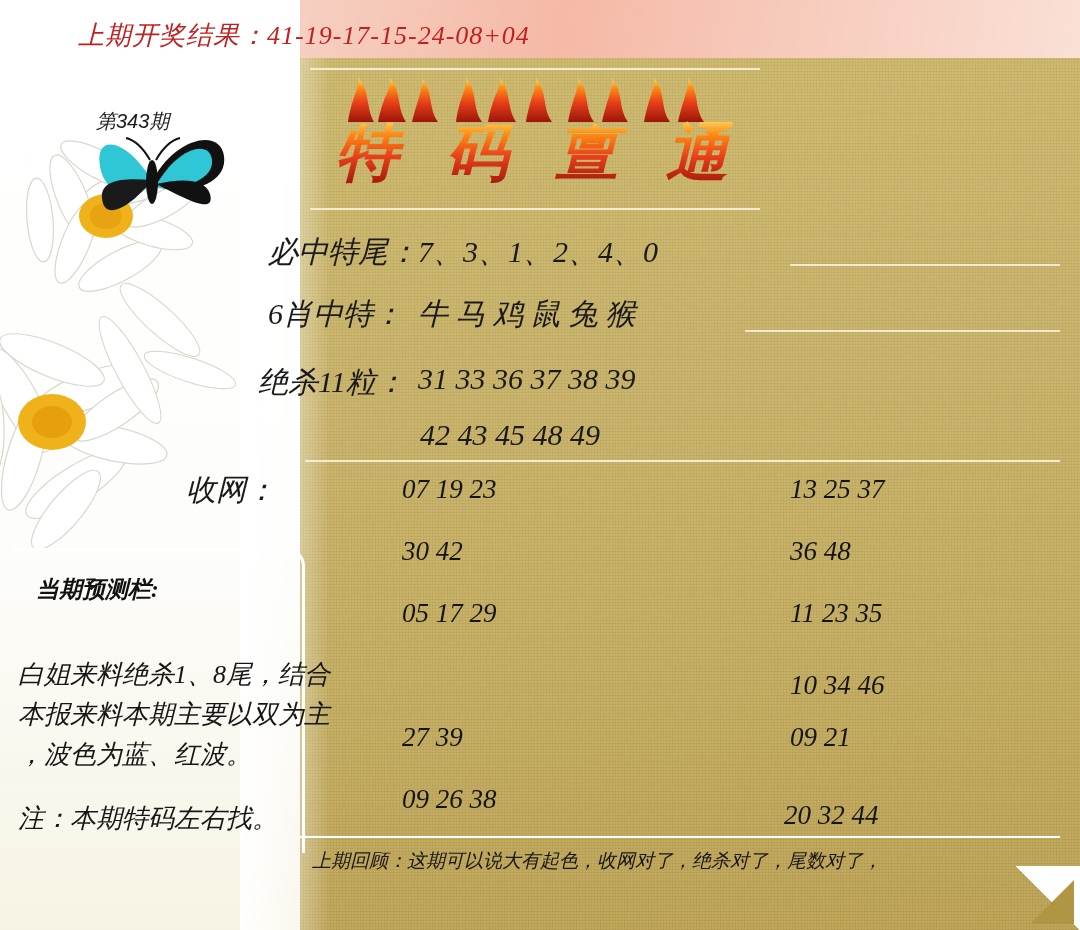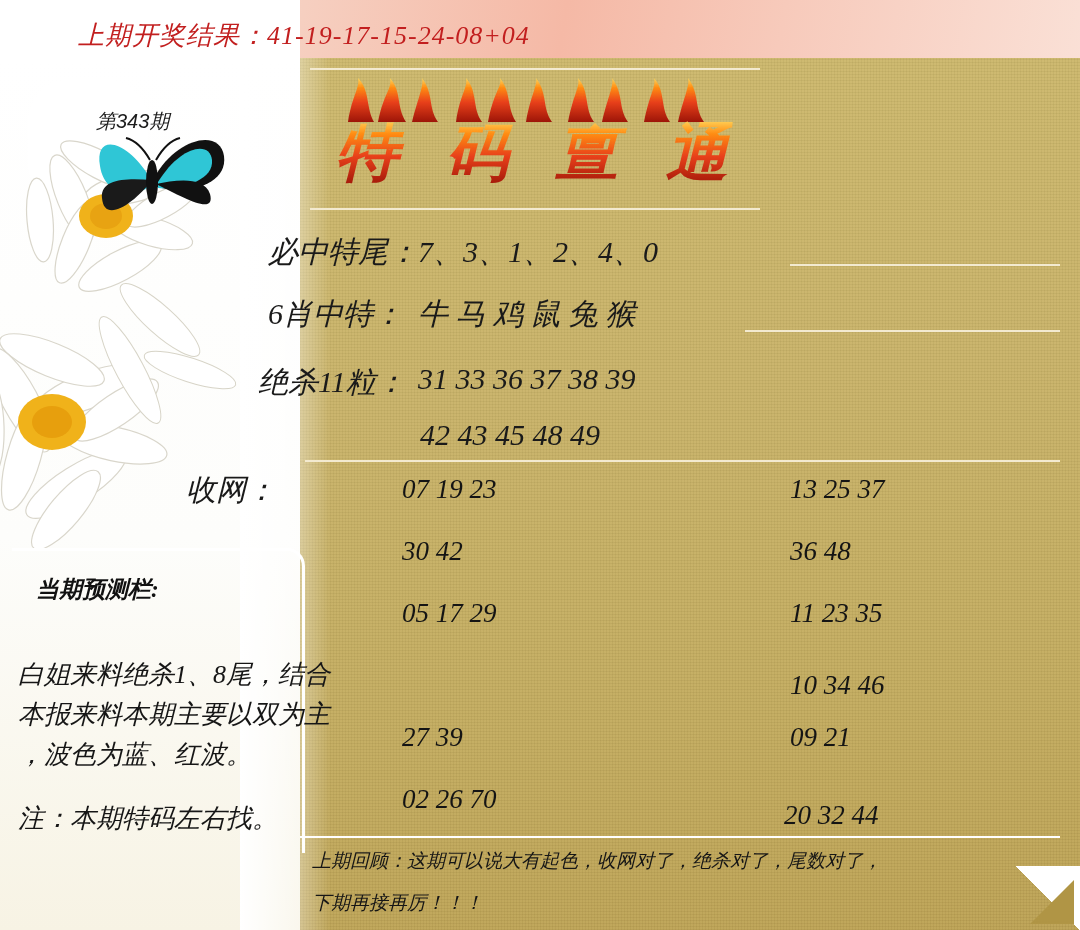--- a/index.html
+++ b/index.html
@@ -307,33 +307,32 @@
   <div class="row-values" style="left:418px; top:362px;">31  33  36  37  38  39</div>
   <div class="row-values" style="left:420px; top:418px;">42  43  45  48  49</div>
 
   <div class="row-label" style="left:186px; top:470px;">收网：</div>
 
   <div class="num-col" style="left:402px; top:474px;">07  19  23</div>
   <div class="num-col" style="left:402px; top:536px;">30  42</div>
   <div class="num-col" style="left:402px; top:598px;">05  17  29</div>
   <div class="num-col" style="left:402px; top:660px;"></div>
   <div class="num-col" style="left:402px; top:722px;">27  39</div>
-  <div class="num-col" style="left:402px; top:784px;">02  26  70</div>
+  <div class="num-col" style="left:402px; top:784px;">09  26  38</div>
 
   <div class="num-col" style="left:790px; top:474px;">13  25  37</div>
   <div class="num-col" style="left:790px; top:536px;">36  48</div>
   <div class="num-col" style="left:790px; top:598px;">11  23  35</div>
   <div class="num-col" style="left:790px; top:660px;margin-top:10px;">10  34  46</div>
   <div class="num-col" style="left:790px; top:722px;">09  21</div>
   <div class="num-col" style="left:784px; top:784px;margin-top:16px;">20  32  44</div>
 
   <div class="pred-box"></div>
   <div class="pred-title">当期预测栏:</div>
   <div class="pred-line" style="top:628px;">白姐来料绝杀1、8尾，结合</div>
   <div class="pred-line" style="top:668px;">本报来料本期主要以双为主</div>
   <div class="pred-line" style="top:708px;">，波色为蓝、红波。</div>
   <div class="pred-line" style="top:772px;">注：本期特码左右找。</div>
 
   <div class="footer-box"></div>
   <div class="footer-line" style="top:848px;">上期回顾：这期可以说大有起色，收网对了，绝杀对了，尾数对了，</div>
-  <div class="footer-line" style="top:890px;">下期再接再厉！！！</div>
 
 </div>
 
 </body></html>

